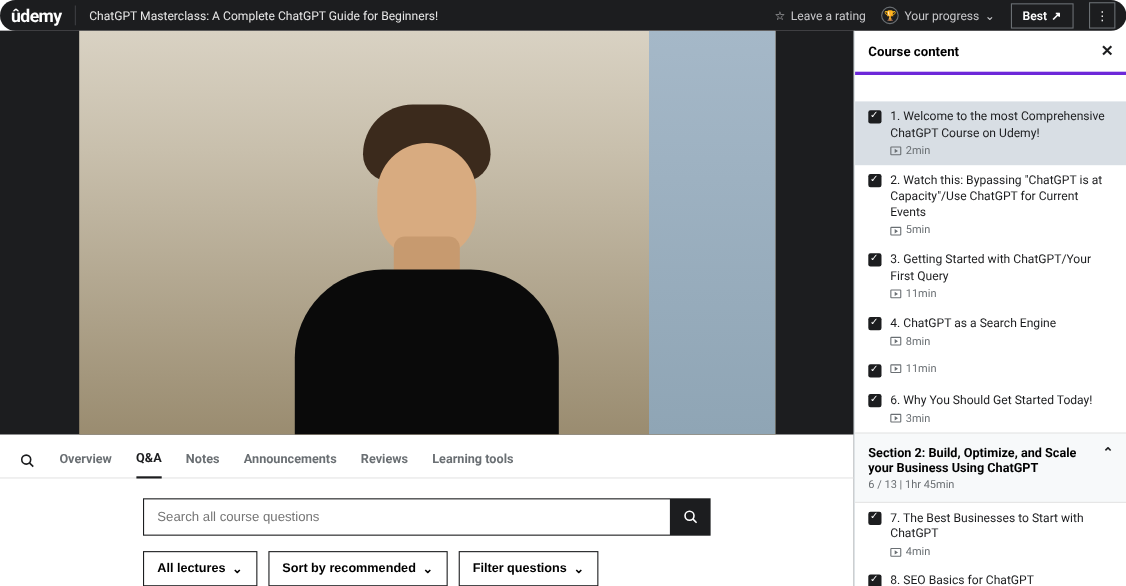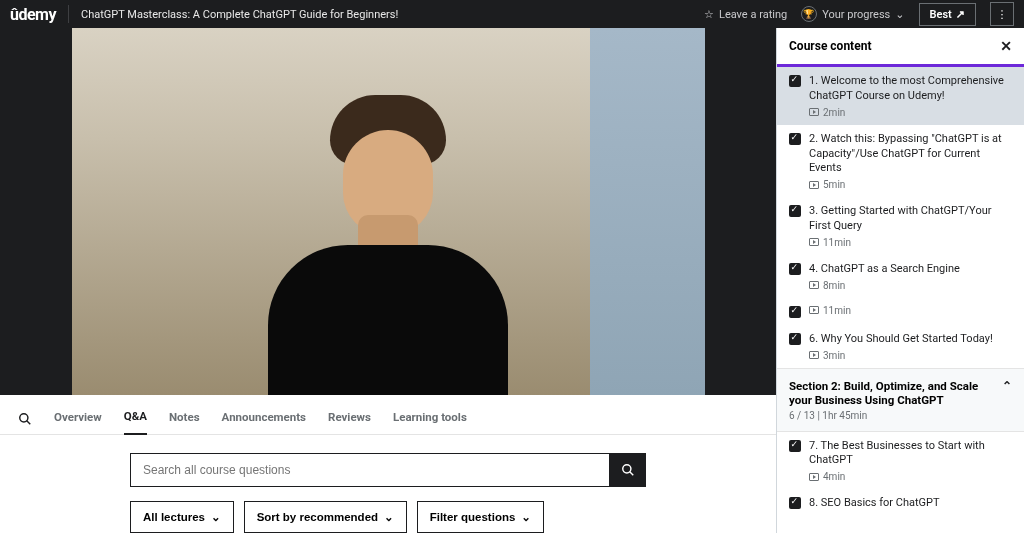--- a/index.html
+++ b/index.html
@@ -1,18 +1,18 @@
 <!DOCTYPE html>
 <html><head>
 <meta charset="utf-8">
 <style>
   * { box-sizing: border-box; margin: 0; padding: 0; }
   body { font-family: -apple-system, BlinkMacSystemFont, "Segoe UI", Roboto, sans-serif; background: #fff; width: 1024px; height: 533px; overflow: hidden; }
 
-  .topbar { background: #1c1d1f; color: #fff; height: 28px; display: flex; align-items: center; padding: 0 10px; font-size: 11px; }
+  .topbar { background: #1c1d1f; color: #fff; height: 28px; display: flex; align-items: center; padding: 0 10px; font-size: 11px; border-radius: 14px; }
   .logo { font-weight: 700; font-size: 16px; letter-spacing: -0.5px; display: flex; align-items: center; }
   .logo .hat { display:inline-block; transform: translateY(-1px); }
   .divider { width:1px; height:18px; background:#3e3f42; margin:0 12px; }
   .course-title { font-size: 11px; color:#e8e8e8; }
   .top-right { margin-left:auto; display:flex; align-items:center; gap:14px; }
   .top-right .item { display:flex; align-items:center; gap:5px; cursor:pointer; color:#c9c9cc; }
   .trophy { width:16px; height:16px; border:1.5px solid #6a6f73; border-radius:50%; display:flex; align-items:center; justify-content:center; font-size:9px; }
   .share-btn { border:1px solid #6a6f73; padding:4px 10px; display:flex; align-items:center; gap:4px; color:#fff; font-weight:600; }
   .more-btn { border:1px solid #6a6f73; width:24px; height:24px; display:flex; align-items:center; justify-content:center; }
 
@@ -38,21 +38,21 @@
   .search-wrap { display:flex; margin-bottom:14px; }
   .search-box { flex:1; border:1px solid #1c1d1f; padding:9px 12px; font-size:12px; color:#4c1d95; background:#fff; }
   .search-btn { width:36px; background:#1c1d1f; display:flex; align-items:center; justify-content:center; cursor:pointer; }
   .filters { display:flex; gap:10px; }
   .filter-btn { border:1px solid #1c1d1f; background:#fff; padding:8px 12px; font-size:11.5px; font-weight:700; display:flex; align-items:center; gap:6px; cursor:pointer; }
 
   .sidebar { width:248px; background:#fff; border-left:1px solid #d1d7dc; overflow-y:auto; font-size:11px; }
   .side-header { display:flex; align-items:center; justify-content:space-between; padding:10px 12px; border-bottom:3px solid #6d28d9; font-weight:700; font-size:12px; }
   .close-x { cursor:pointer; font-size:14px; color:#1c1d1f; }
   .lesson { display:flex; gap:8px; padding:7px 10px 7px 12px; cursor:pointer; }
-  .lesson.active { background:#d8dee4; }
+  .lesson.active { background:#d8dee4;margin-top:24px; }
   .check { width:12px; height:12px; min-width:12px; background:#1c1d1f; border-radius:2px; margin-top:1px; position:relative; }
   .check::after { content:'✓'; color:#fff; font-size:9px; position:absolute; top:-1px; left:1.5px; }
   .lesson-body { flex:1; }
   .lesson-title { color:#1c1d1f; line-height:1.35; margin-bottom:3px; }
   .lesson-meta { display:flex; align-items:center; gap:4px; color:#6a6f73; font-size:10px; }
   .play-ic { width:10px; height:8px; border:1px solid #6a6f73; border-radius:1px; position:relative; }
   .play-ic::after{ content:''; position:absolute; left:2.5px; top:1px; border-left:3px solid #6a6f73; border-top:2px solid transparent; border-bottom:2px solid transparent; }
 
   .section-hdr { background:#f7f9fa; padding:10px 12px; font-weight:700; font-size:11.5px; display:flex; justify-content:space-between; cursor:pointer; border-top:1px solid #e4e4e4; border-bottom:1px solid #e4e4e4; }
   .section-sub { font-weight:400; color:#6a6f73; font-size:10px; margin-top:3px; }

